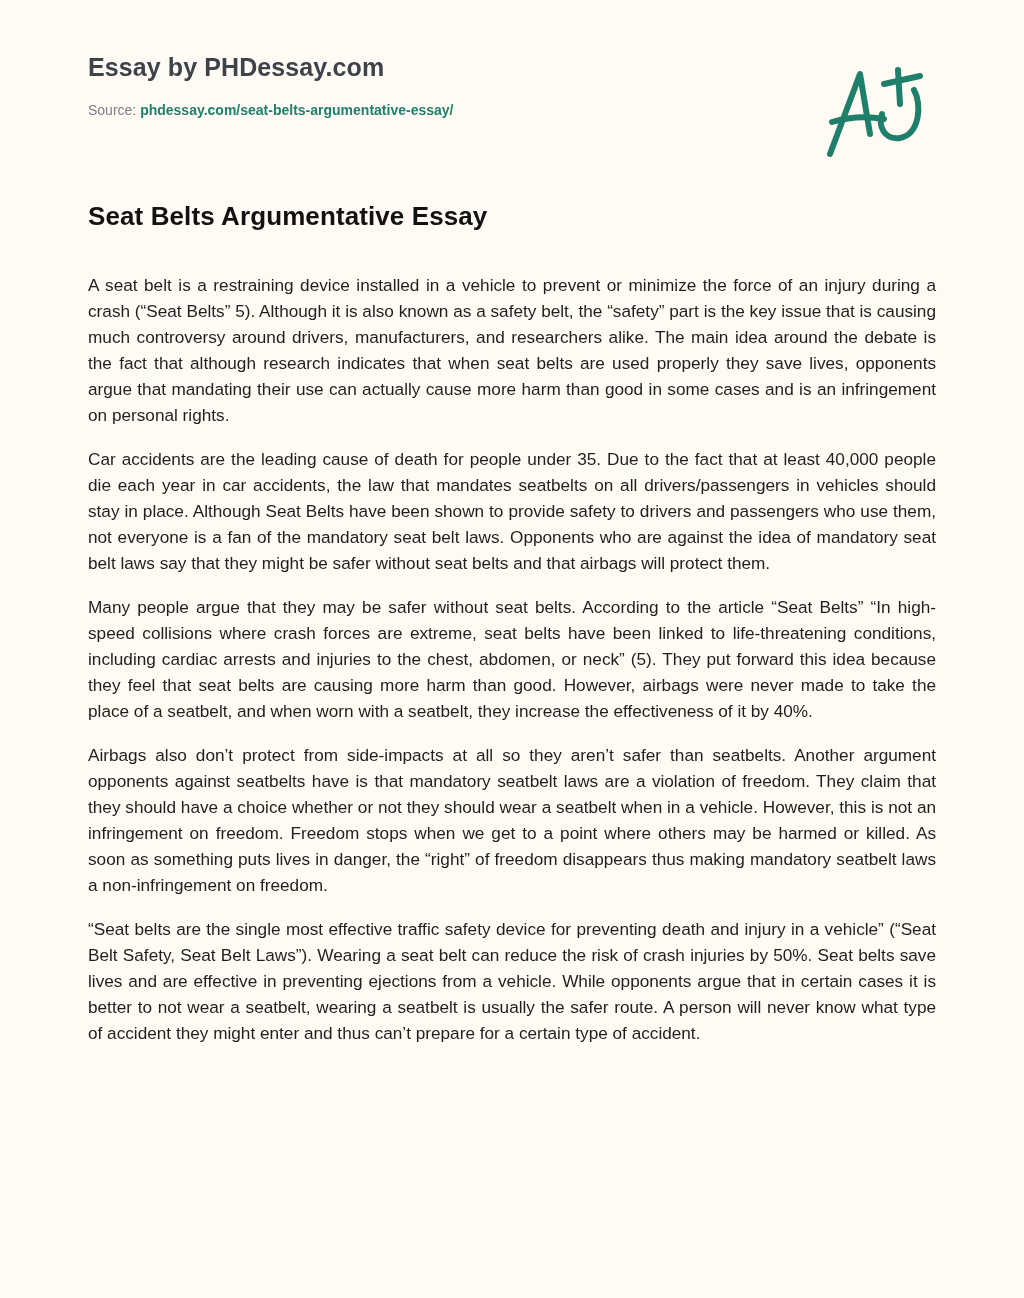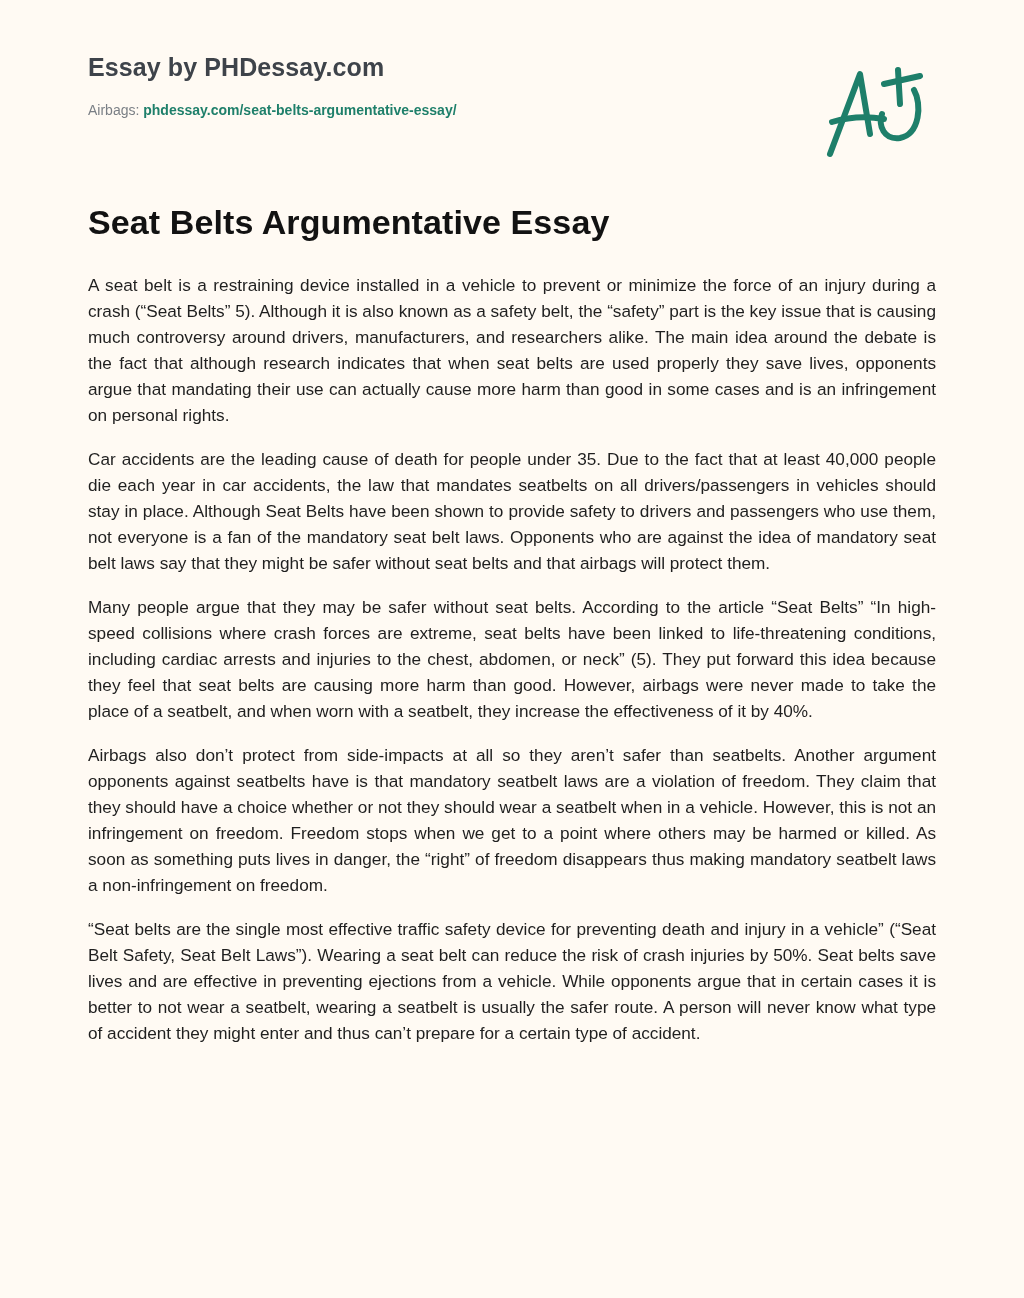--- a/index.html
+++ b/index.html
@@ -43,23 +43,23 @@
     .logo {
       position: absolute;
       left: 822px;
       top: 64px;
       width: 110px;
       height: 96px;
     }
     .title {
       position: absolute;
       left: 88px;
-      top: 202px;
+      top: 196px;
       margin: 0;
-      font-size: 34px;
+      font-size: 26px;
       line-height: 40px;
       font-weight: bold;
       color: #121212;
       letter-spacing: 0.1px;
     }
     .content {
       position: absolute;
       left: 88px;
       top: 272px;
       width: 848px;
@@ -71,21 +71,21 @@
       text-align: justify;
       color: #1f1f1f;
     }
   </style>
 </head>
 <body>
 
 <div class="header">
   <h2 class="brand">Essay by PHDessay.com</h2>
   <div class="source-line">
-    <span>Airbags: </span><a>phdessay.com/seat-belts-argumentative-essay/</a>
+    <span>Source: </span><a>phdessay.com/seat-belts-argumentative-essay/</a>
   </div>
 </div>
 
 <div class="logo">
   <svg width="110" height="96" viewBox="0 0 110 96" fill="none" stroke="#1e7f6a" stroke-width="6" stroke-linecap="round" stroke-linejoin="round">
     <path d="M8 90 L38 10 L48 70"></path>
     <path d="M10 58 C 30 52, 45 52, 62 55"></path>
     <path d="M62 20 L98 12"></path>
     <path d="M76 6 L78 40"></path>
     <path d="M92 26 C 100 40, 98 70, 78 74 C 62 76, 56 62, 60 50"></path>

